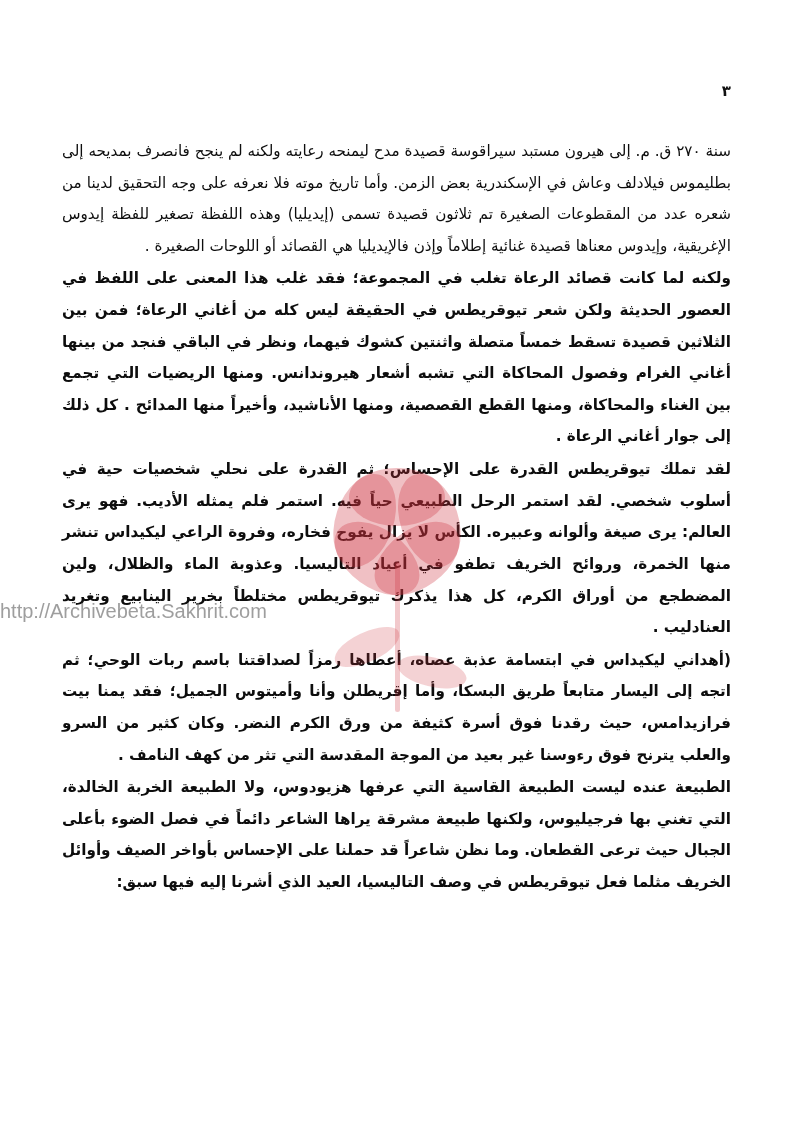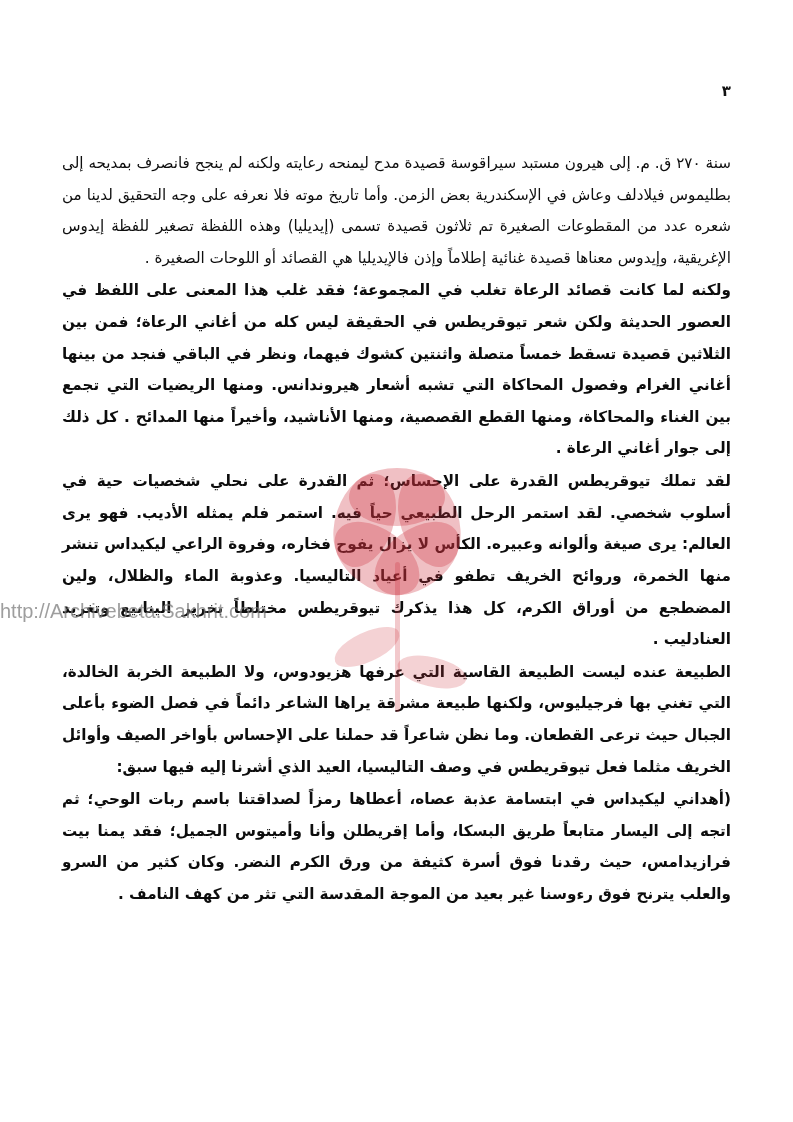--- a/index.html
+++ b/index.html
@@ -30,21 +30,21 @@
     top: 132px;
     right: 62px;
     left: 62px;
     direction: rtl;
     text-align: justify;
     color: #0d0d0d;
     font-size: 15.2px;
     line-height: 2.08;
   }
   .para {
-    margin: 16px 0 0 0;
+    margin: 4px 0 0 0;
     text-align: justify;
     text-justify: inter-word;
   }
   .para + .para {
     margin-top: 1px;
     font-weight: bold;
   }
   
   .watermark {
     position: absolute;
@@ -131,22 +131,22 @@
 <body>
 
 <div class="page">
 
   <div class="page-number">٣</div>
 
   <div class="content">
     <p class="para">سنة ٢٧٠ ق. م. إلى هيرون مستبد سيراقوسة قصيدة مدح ليمنحه رعايته ولكنه لم ينجح فانصرف بمديحه إلى بطليموس فيلادلف وعاش في الإسكندرية بعض الزمن. وأما تاريخ موته فلا نعرفه على وجه التحقيق لدينا من شعره عدد من المقطوعات الصغيرة تم ثلاثون قصيدة تسمى (إيديليا) وهذه اللفظة تصغير للفظة إيدوس الإغريقية، وإيدوس معناها قصيدة غنائية إطلاماً وإذن فالإيديليا هي القصائد أو اللوحات الصغيرة .</p>
     <p class="para">ولكنه لما كانت قصائد الرعاة تغلب في المجموعة؛ فقد غلب هذا المعنى على اللفظ في العصور الحديثة ولكن شعر تيوقريطس في الحقيقة ليس كله من أغاني الرعاة؛ فمن بين الثلاثين قصيدة تسقط خمساً متصلة واثنتين كشوك فيهما، ونظر في الباقي فنجد من بينها أغاني الغرام وفصول المحاكاة التي تشبه أشعار هيروندانس. ومنها الريضيات التي تجمع بين الغناء والمحاكاة، ومنها القطع القصصية، ومنها الأناشيد، وأخيراً منها المدائح . كل ذلك إلى جوار أغاني الرعاة .</p>
     <p class="para">لقد تملك تيوقريطس القدرة على الإحساس؛ ثم القدرة على نحلي شخصيات حية في أسلوب شخصي. لقد استمر الرحل الطبيعي حياً فيه. استمر فلم يمثله الأديب. فهو يرى العالم: يرى صيغة وألوانه وعبيره. الكأس لا يزال يفوح فخاره، وفروة الراعي ليكيداس تنشر منها الخمرة، وروائح الخريف تطفو في أعياد التاليسيا. وعذوبة الماء والظلال، ولين المضطجع من أوراق الكرم، كل هذا يذكرك تيوقريطس مختلطاً بخرير الينابيع وتغريد العنادليب .</p>
+    <p class="para">(أهداني ليكيداس في ابتسامة عذبة عصاه، أعطاها رمزاً لصداقتنا باسم ربات الوحي؛ ثم اتجه إلى اليسار متابعاً طريق البسكا، وأما إقريطلن وأنا وأميتوس الجميل؛ فقد يمنا بيت فرازيدامس، حيث رقدنا فوق أسرة كثيفة من ورق الكرم النضر. وكان كثير من السرو والعلب يترنح فوق رءوسنا غير بعيد من الموجة المقدسة التي تثر من كهف النامف .</p>
     <p class="para">الطبيعة عنده ليست الطبيعة القاسية التي عرفها هزيودوس، ولا الطبيعة الخربة الخالدة، التي تغني بها فرجيليوس، ولكنها طبيعة مشرقة يراها الشاعر دائماً في فصل الضوء بأعلى الجبال حيث ترعى القطعان. وما نظن شاعراً قد حملنا على الإحساس بأواخر الصيف وأوائل الخريف مثلما فعل تيوقريطس في وصف التاليسيا، العيد الذي أشرنا إليه فيها سبق:</p>
-    <p class="para">(أهداني ليكيداس في ابتسامة عذبة عصاه، أعطاها رمزاً لصداقتنا باسم ربات الوحي؛ ثم اتجه إلى اليسار متابعاً طريق البسكا، وأما إقريطلن وأنا وأميتوس الجميل؛ فقد يمنا بيت فرازيدامس، حيث رقدنا فوق أسرة كثيفة من ورق الكرم النضر. وكان كثير من السرو والعلب يترنح فوق رءوسنا غير بعيد من الموجة المقدسة التي تثر من كهف النامف .</p>
   </div>
 
   <div class="watermark wm-flower">
     <span class="petal-wrap">
       <span class="petal p1"></span>
       <span class="petal p2"></span>
       <span class="petal p3"></span>
       <span class="petal p4"></span>
       <span class="petal p5"></span>
       <span class="stem"></span>

